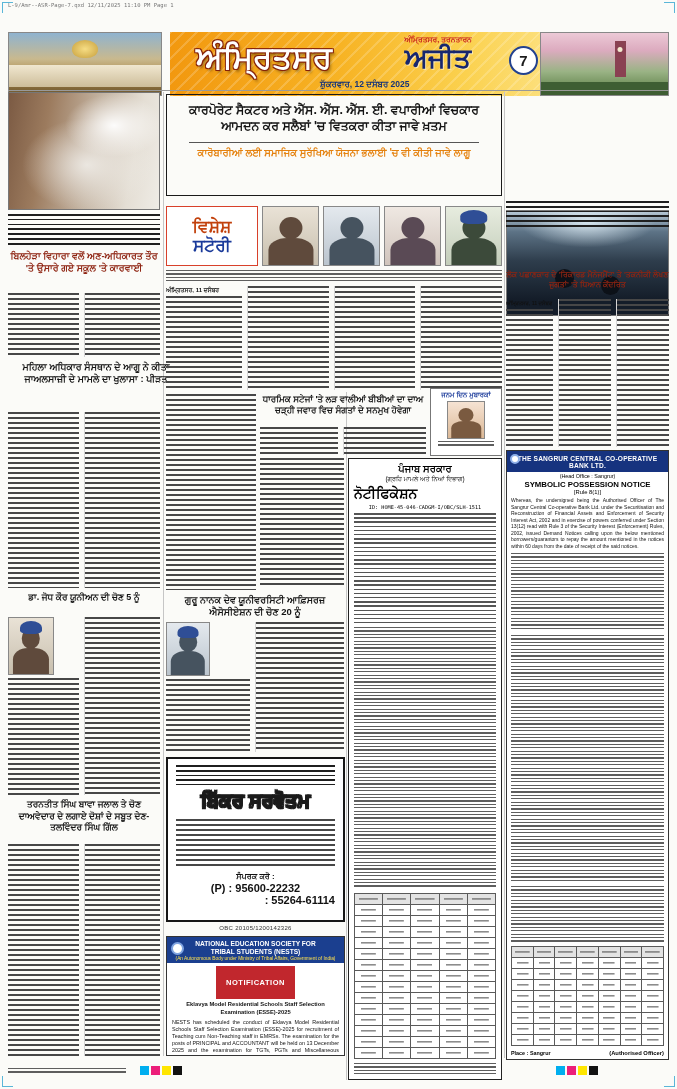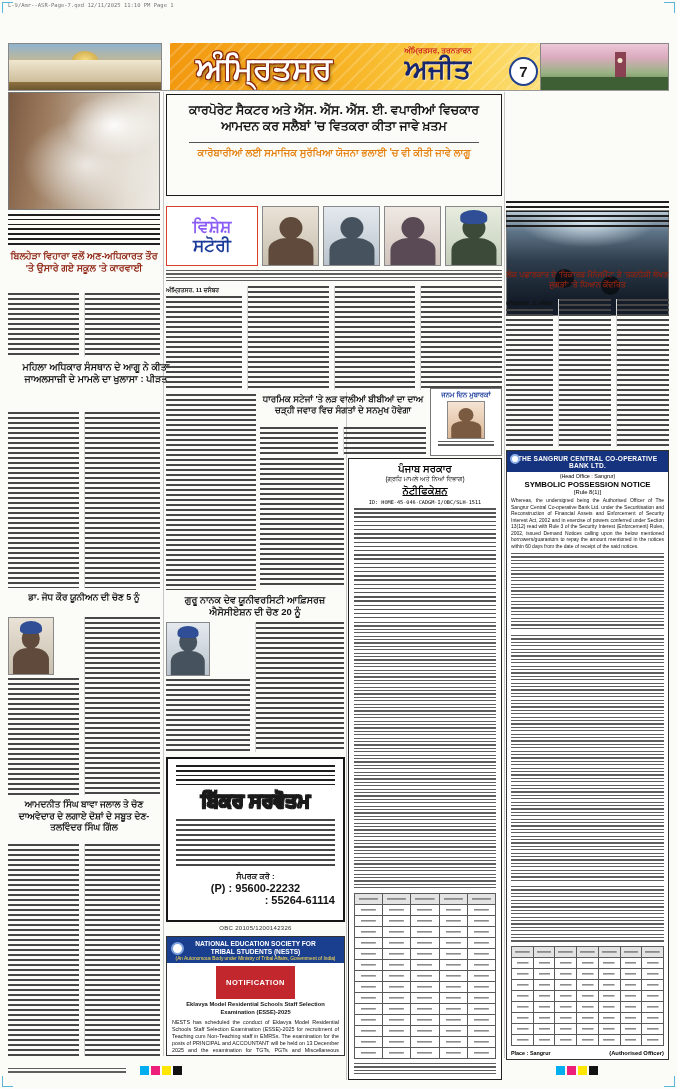--- a/index.html
+++ b/index.html
@@ -81,21 +81,21 @@
 
 <div class="page">
 
   <div class="crop" style="left:2px;top:2px;border-left-width:1px;border-top-width:1px"></div>
   <div class="crop" style="right:2px;top:2px;border-right-width:1px;border-top-width:1px"></div>
   <div class="crop" style="left:2px;bottom:2px;border-left-width:1px;border-bottom-width:1px"></div>
   <div class="crop" style="right:2px;bottom:2px;border-right-width:1px;border-bottom-width:1px"></div>
 
   <div class="abs" style="left:8px;top:2px;font-size:5.5px;color:#777;font-family:'DejaVu Sans Mono',monospace">L-9/Amr--ASR-Page-7.qxd  12/11/2025  11:10 PM  Page 1</div>
 
-  <div class="abs" style="left:8px;top:43px;width:661px;height:48px">
+  <div class="abs" style="left:8px;top:32px;width:661px;height:64px">
     <div class="mast-photo mp-left"></div>
     <div class="mast-band">
       <div class="edition">ਅੰਮ੍ਰਿਤਸਰ</div>
       <div class="tagline">ਅੰਮ੍ਰਿਤਸਰ, ਤਰਨਤਾਰਨ</div>
       <div class="paper">ਅਜੀਤ</div>
       <div class="mast-date">ਸ਼ੁੱਕਰਵਾਰ, 12 ਦਸੰਬਰ 2025</div>
       <div class="pagenum">7</div>
     </div>
     <div class="mast-photo mp-right">
       <div class="tower"></div>
@@ -126,34 +126,34 @@
   <div class="abs cols" style="left:8px;top:617px;width:152px;height:178px">
     <div style="display:flex;flex-direction:column;gap:3px">
       <div class="headshot p1" style="width:46px;height:58px">
         <div class="turban"></div>
       </div>
       <div class="sim" style="flex:1"></div>
     </div>
     <div class="sim"></div>
   </div>
 
-  <div class="abs hl" style="left:8px;top:799px;width:152px;height:42px;font-size:9px">ਆਮਦਨੀਤ ਸਿੰਘ ਬਾਵਾ ਜਲਾਲ ਤੇ ਚੋਣ ਦਾਅਵੇਦਾਰ ਦੇ ਲਗਾਏ ਦੋਸ਼ਾਂ ਦੇ ਸਬੂਤ ਦੇਣ-ਤਲਵਿੰਦਰ ਸਿੰਘ ਗਿੱਲ</div>
+  <div class="abs hl" style="left:8px;top:799px;width:152px;height:42px;font-size:9px">ਤਰਨਤੀਤ ਸਿੰਘ ਬਾਵਾ ਜਲਾਲ ਤੇ ਚੋਣ ਦਾਅਵੇਦਾਰ ਦੇ ਲਗਾਏ ਦੋਸ਼ਾਂ ਦੇ ਸਬੂਤ ਦੇਣ-ਤਲਵਿੰਦਰ ਸਿੰਘ ਗਿੱਲ</div>
   <div class="abs cols" style="left:8px;top:844px;width:152px;height:212px">
     <div class="sim"></div>
     <div class="sim"></div>
   </div>
 
   <div class="abs lead-box" style="left:166px;top:94px;width:336px;height:102px">
     <div class="hl" style="font-size:12.5px;height:36px">ਕਾਰਪੋਰੇਟ ਸੈਕਟਰ ਅਤੇ ਐੱਸ. ਐੱਸ. ਐੱਸ. ਈ. ਵਪਾਰੀਆਂ ਵਿਚਕਾਰ ਆਮਦਨ ਕਰ ਸਲੈਬਾਂ 'ਚ ਵਿਤਕਰਾ ਕੀਤਾ ਜਾਵੇ ਖ਼ਤਮ</div>
     <hr>
     <div class="hl" style="font-size:10px;color:#e5820f;height:28px">ਕਾਰੋਬਾਰੀਆਂ ਲਈ ਸਮਾਜਿਕ ਸੁਰੱਖਿਆ ਯੋਜਨਾ ਭਲਾਈ 'ਚ ਵੀ ਕੀਤੀ ਜਾਵੇ ਲਾਗੂ</div>
   </div>
 
   <div class="abs special-tag" style="left:166px;top:206px;width:92px;height:60px">
-    <div style="font-size:17px;font-weight:700;color:#8b5cf6;line-height:1">ਵਿਸ਼ੇਸ਼</div>
+    <div style="font-size:17px;font-weight:700;color:#c2410c;line-height:1">ਵਿਸ਼ੇਸ਼</div>
     <div style="font-size:17px;font-weight:700;color:#1a3a9a;line-height:1">ਸਟੋਰੀ</div>
   </div>
 
   <div class="abs" style="left:262px;top:206px;width:240px;height:60px;display:flex;gap:4px">
     <div class="headshot p1" style="flex:1"></div>
     <div class="headshot p2" style="flex:1"></div>
     <div class="headshot p3" style="flex:1"></div>
     <div class="headshot p4" style="flex:1">
       <div class="turban"></div>
     </div>
@@ -335,21 +335,21 @@
       <div style="display:flex;justify-content:space-between;align-items:flex-end">
         <span style="font-size:5.4px;font-weight:700">Place : Sangrur</span>
         <span style="font-size:5.8px;font-weight:700">(Authorised Officer)</span>
       </div>
     </div>
   </div>
 
   <div class="abs gov" style="left:348px;top:458px;width:154px;height:622px">
     <div style="font-size:10px;font-weight:700;text-align:center">ਪੰਜਾਬ ਸਰਕਾਰ</div>
     <div style="font-size:6.4px;text-align:center">(ਗ੍ਰਹਿ ਮਾਮਲੇ ਅਤੇ ਨਿਆਂ ਵਿਭਾਗ)</div>
-    <div style="font-size:10px;font-weight:700;text-align:center;text-decoration:underline;margin:2px 0">ਨੋਟੀਫਿਕੇਸ਼ਨ</div>
+    <div style="font-size:14px;font-weight:700;margin:2px 0">ਨੋਟੀਫਿਕੇਸ਼ਨ</div>
     <div style="font-size:5.2px;text-align:center;margin-bottom:3px;font-family:'DejaVu Sans Mono',monospace">ID: HOME-45-046-CADGM-I/OBC/SLH-1511</div>
     <div class="sim-sm" style="height:110px;margin-bottom:4px"></div>
     <div class="sim-xs" style="flex:1;margin-bottom:4px"></div>
     <table class="ntable">
         <tbody>
           <tr>
             <td></td>
             <td></td>
             <td></td>
             <td></td>

